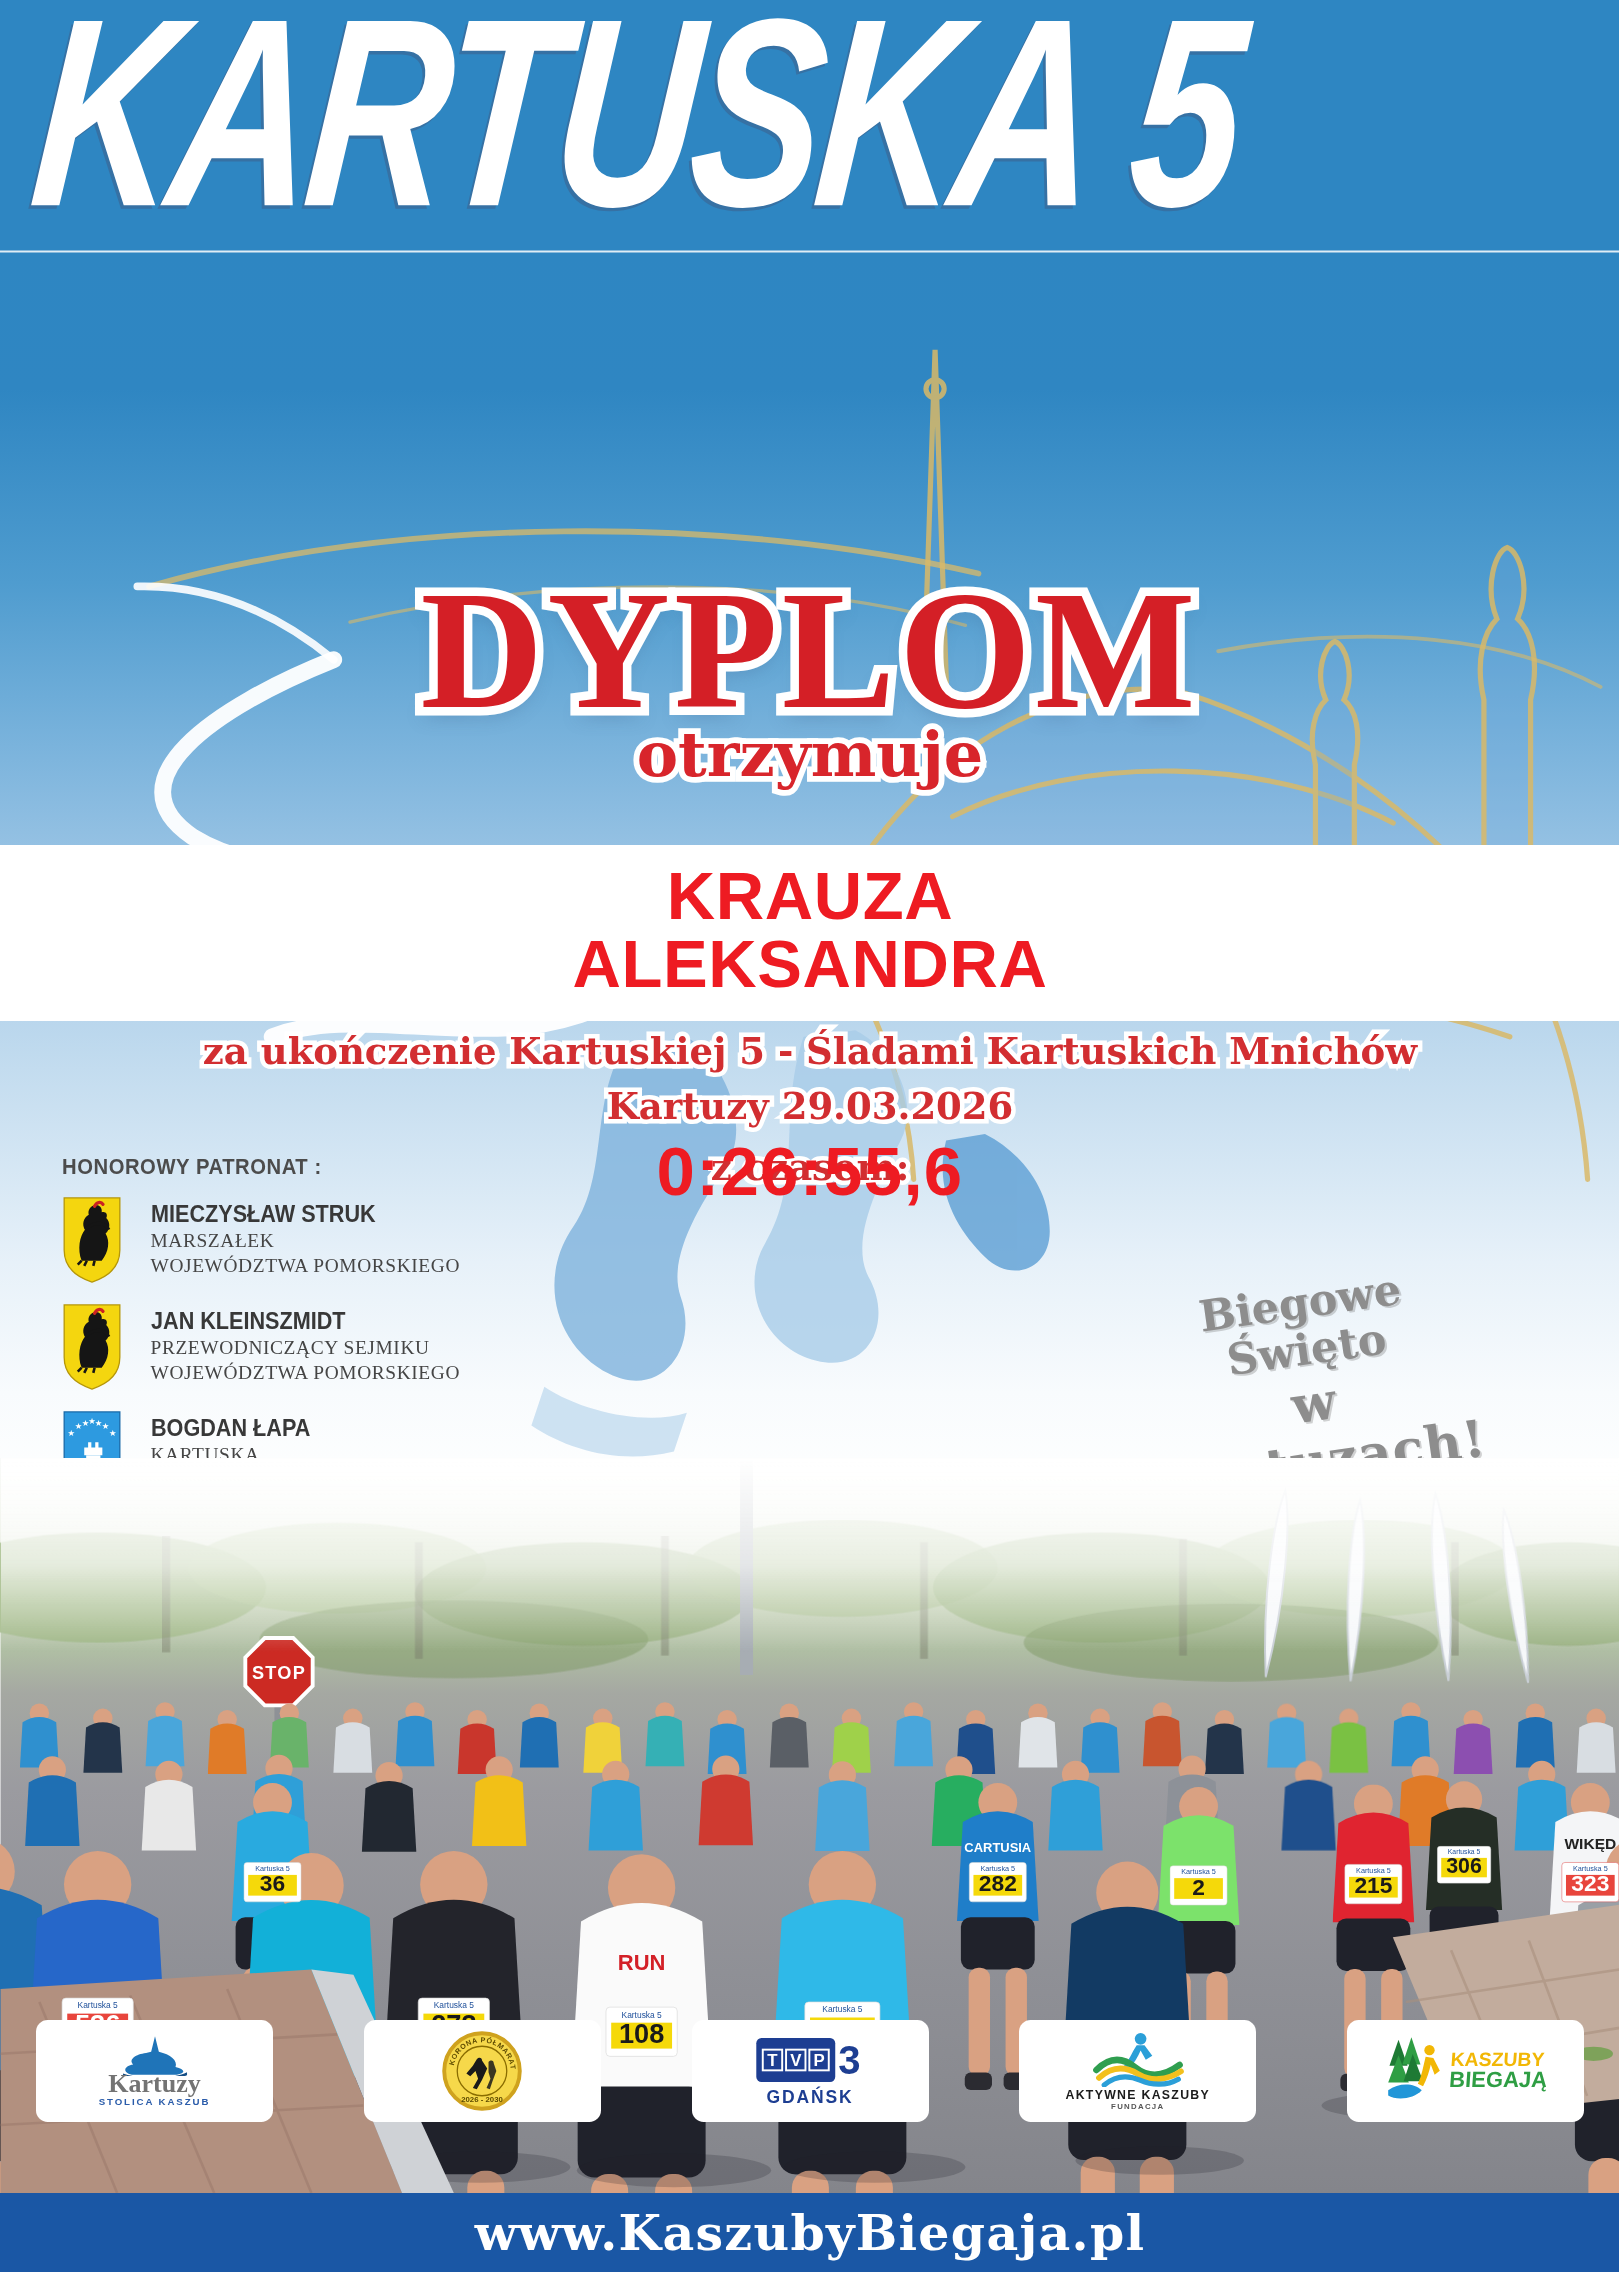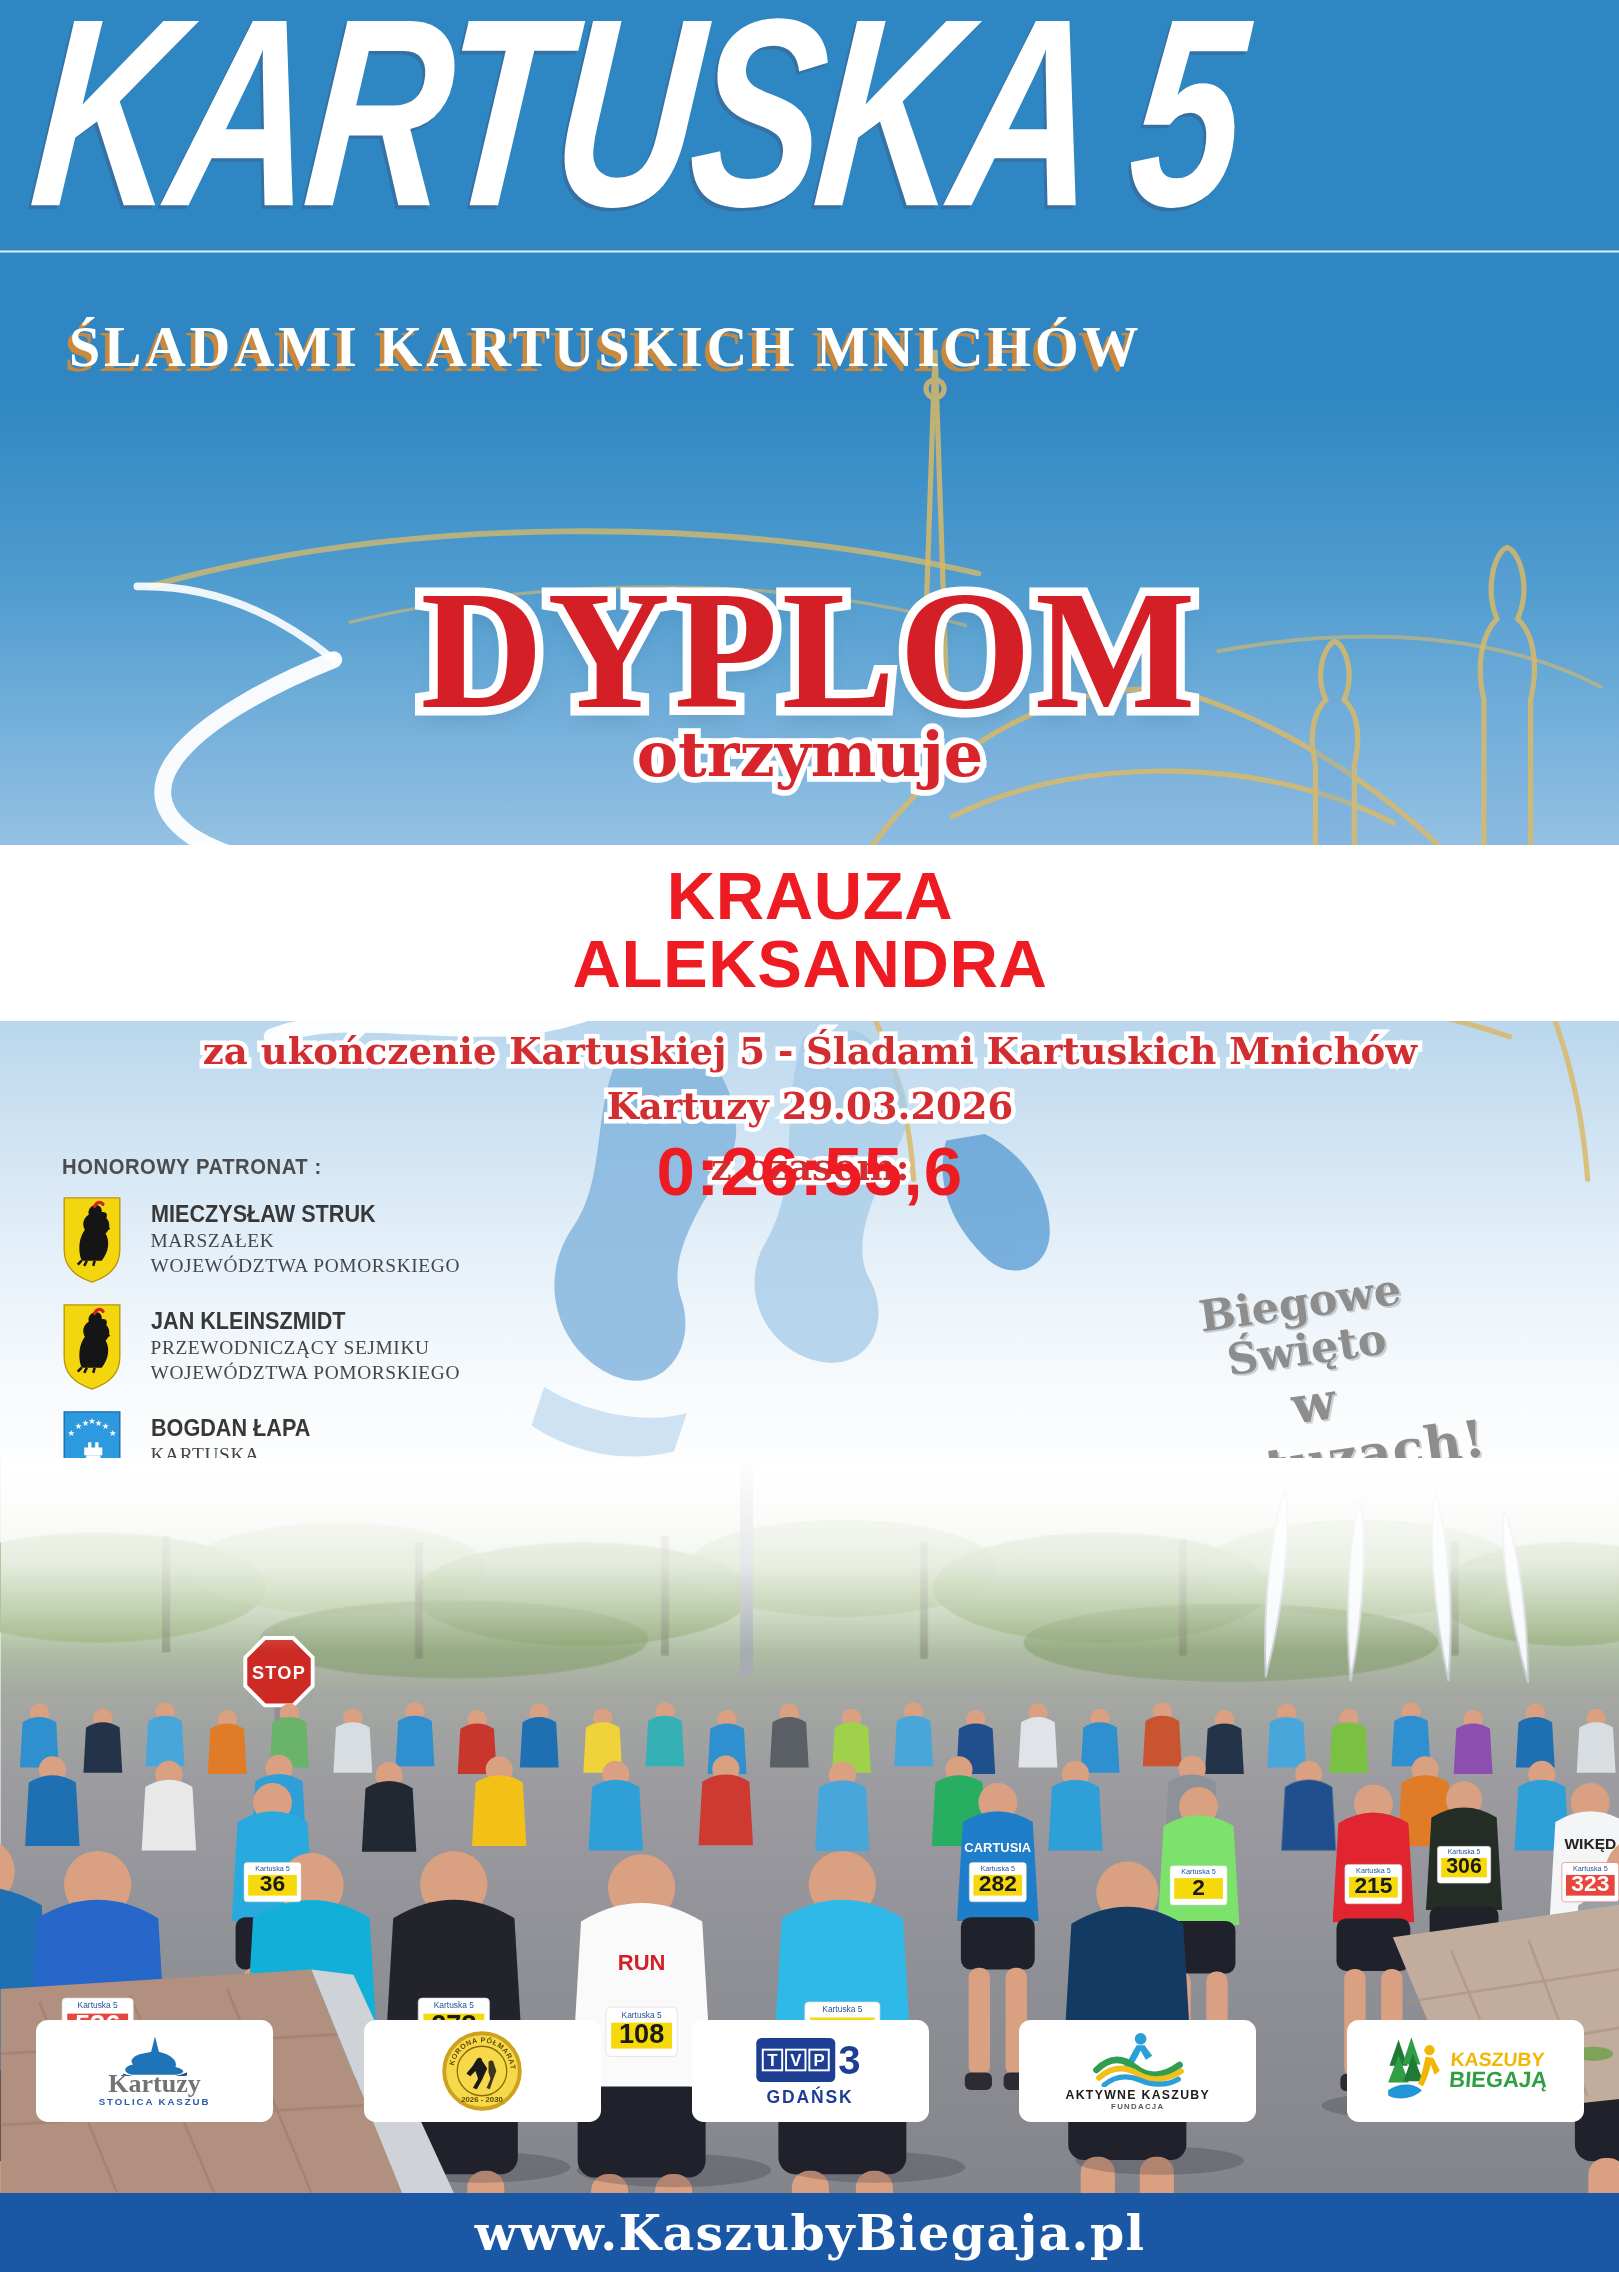--- a/index.html
+++ b/index.html
@@ -109,21 +109,20 @@
     </g>
     <g opacity="0.8">
       <path fill="#7fb3dd" d="M960,1620 C910,1710 940,1820 880,1900 C830,1980 860,2080 940,2120 C1020,2160 1080,2080 1050,2000 C1030,1940 1080,1860 1120,1800 C1160,1740 1120,1640 1060,1600 Z"></path>
       <path fill="#a9cde9" d="M1240,1600 C1200,1720 1240,1820 1180,1920 C1140,1990 1180,2080 1260,2100 C1340,2120 1380,2040 1340,1970 C1310,1910 1360,1820 1390,1760 C1420,1700 1380,1620 1320,1590 Z"></path>
       <path fill="#5d9fd4" d="M1460,1760 C1440,1840 1480,1900 1520,1940 C1560,1980 1620,1960 1620,1900 C1620,1840 1580,1780 1520,1750 Z"></path>
       <path fill="#c3dcf0" d="M840,2140 C900,2180 1000,2200 1060,2180 L1040,2240 C960,2260 880,2240 820,2200 Z"></path>
     </g>
   </svg>
 
   <div class="abs title">KARTUSKA 5</div>
-  <div class="abs subtitle">ŚLADAMI KARTUSKICH MNICHÓW</div>
 
   <div class="abs ctr dyplom outline">DYPLOM</div>
   <div class="abs ctr dyplom fill">DYPLOM</div>
   <div class="abs ctr otrzymuje outline">otrzymuje</div>
   <div class="abs ctr otrzymuje fill">otrzymuje</div>
 
   <div class="abs nameband"></div>
   <div class="abs ctr bigname name1">KRAUZA</div>
   <div class="abs ctr bigname name2">ALEKSANDRA</div>
 

